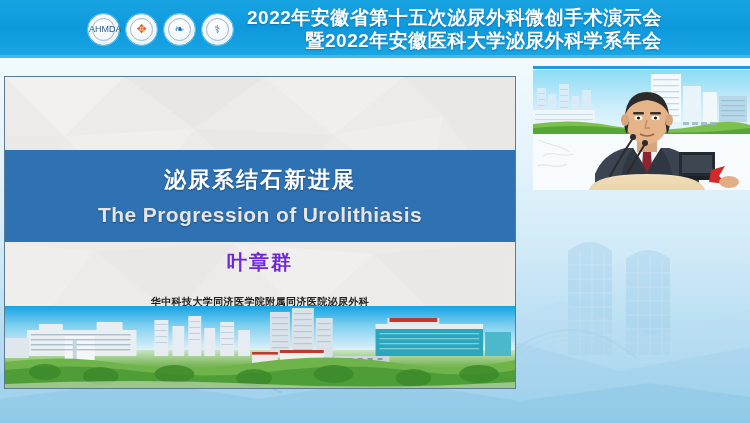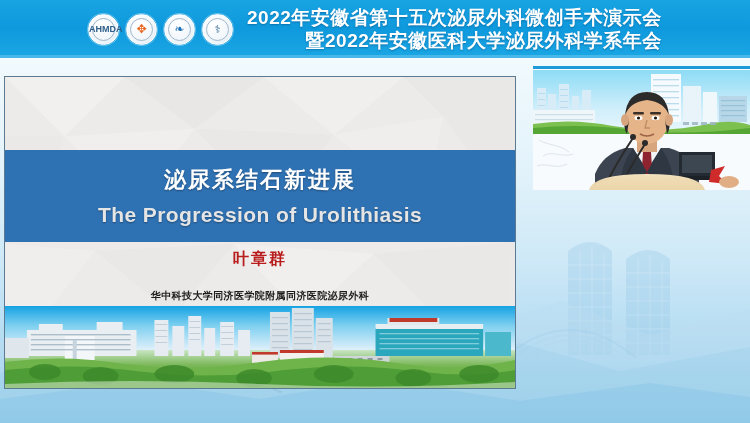--- a/index.html
+++ b/index.html
@@ -70,21 +70,21 @@
     position: relative;
     box-shadow: 0 0 0 1px rgba(255,255,255,.35);
     flex: 0 0 auto;
   }
   .logo:before{
     content:""; position:absolute; inset:3px; border-radius:50%;
     border:1px solid #9fb6c9;
   }
   .logo .mark{
     position:absolute; left:0; right:0; top:50%; transform:translateY(-50%);
-    text-align:center; font-size:9px; line-height:9px; font-weight:bold;
+    text-align:center; font-size:9px; line-height:9px; font-weight:normal;
   }
   .logo1 .mark{ color:#2e5f8a; }
   .logo2 .mark{ color:#e8631c; font-size:12px; }
   .logo3 .mark{ color:#1a6fb5; font-size:12px; }
   .logo4 .mark{ color:#3a6f96; font-size:11px; }
 
   #header-titles { margin-left: 14px; }
   .hdr-line {
     color:#ffffff; font-weight:bold; letter-spacing:.5px;
     text-shadow: 0 1px 2px rgba(0,60,110,.45);
@@ -132,21 +132,21 @@
   .title-en{
     color:#e5e5e5; font-size:21px; font-weight:bold; letter-spacing:.4px;
     text-shadow:0 1px 2px rgba(0,0,0,.35);
   }
 
   #presenter{
     position:absolute; left:0; top:172px; width:100%;
     text-align:center;
   }
   .presenter-name{
-    color:#b91c1c; font-size:16px; font-weight:bold; letter-spacing:2px;
+    color:#6d28d9; font-size:20px; font-weight:bold; letter-spacing:2px;
   }
   .presenter-affil{
     color:#1d1d1d; font-size:10px; font-weight:bold; letter-spacing:.4px;
     margin-top:19px;
   }
 
   
   #campus{
     position:absolute; left:0; bottom:0; width:100%; height:82px;
     overflow:hidden;

